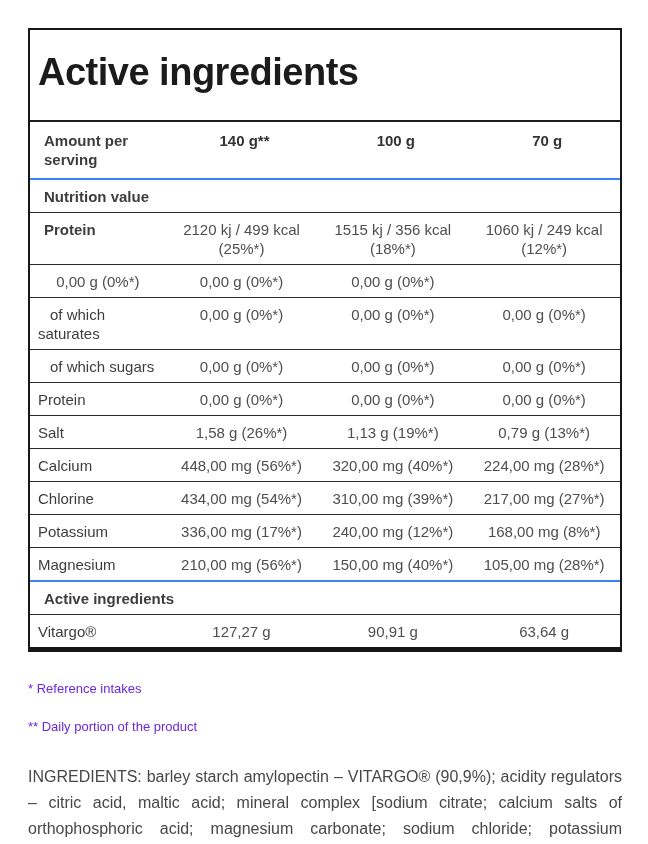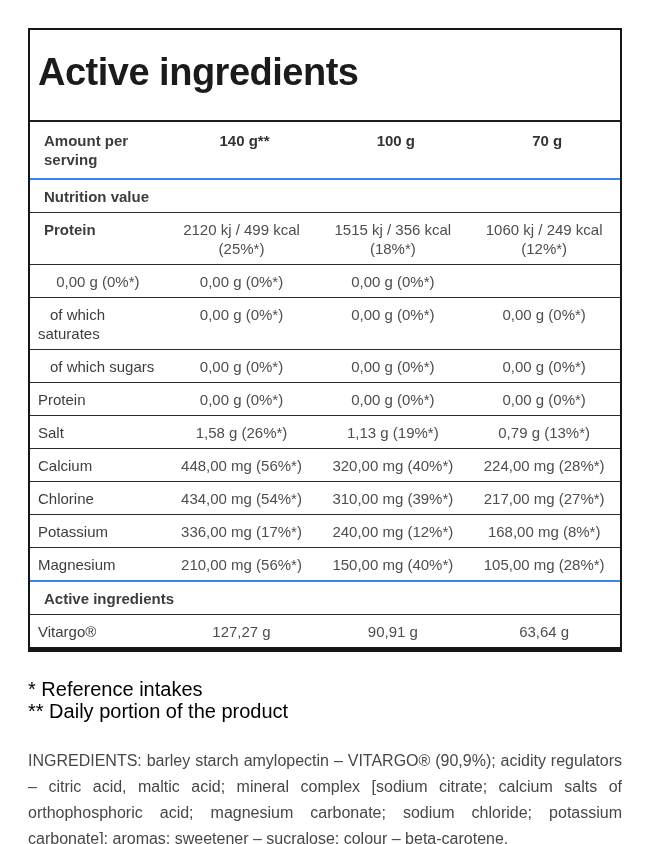--- a/index.html
+++ b/index.html
@@ -40,21 +40,21 @@
   }
   .cell.label { padding-left: 8px; padding-right: 6px; text-align: left; color: #3d3d3d; }
   .cell.val   { text-align: center; }
   .bold { font-weight: 700; color: #333333; margin-left: 6px; }
   .indent { text-indent: 12px; }
   .header-row .cell { padding-top: 9px; padding-bottom: 9px; }
   .header-row .label { max-width: 122px; }
 
   .footnotes { margin-top: 26px; padding-left: 0; }
   .footnotes p {
-    font-size: 20px; line-height: 22px; color: #000000;
+    font-size: 13px; line-height: 22px; color: #6d28d9; margin-top: 16px;
   }
 
   .ingredients {
     margin-top: 26px;
     width: 594px;
     font-size: 16px; line-height: 26px; color: #474747;
     text-align: justify;
   }
 </style>
 </head>

